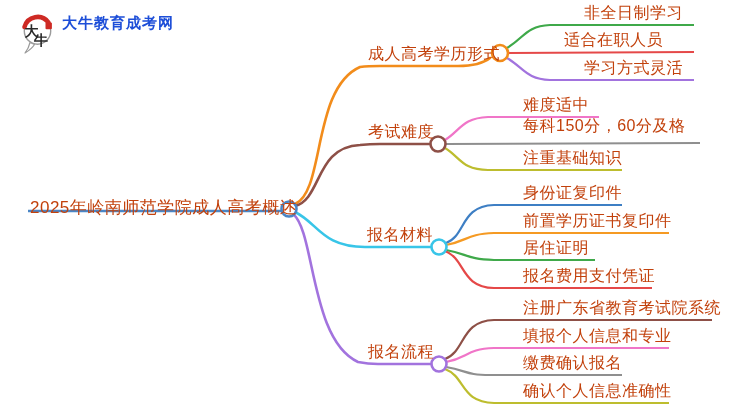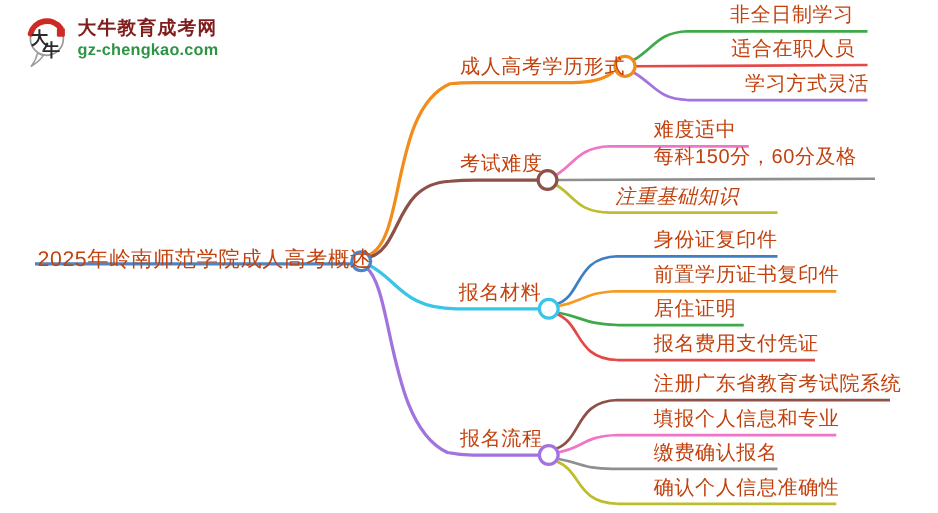--- a/index.html
+++ b/index.html
@@ -8,21 +8,21 @@
     font-family:"Liberation Sans","DejaVu Sans",sans-serif;
   }
   .links{position:absolute;left:0;top:0;}
   .label{
     position:absolute;color:#c2410c;font-size:16px;line-height:20px;
     white-space:nowrap;letter-spacing:0.5px;
   }
   .central{font-size:17px;line-height:22px;letter-spacing:0.5px;}
   .logo{position:absolute;left:21px;top:13px;display:flex;align-items:flex-start;}
   .logo-text{margin-left:5px;}
-  .logo-title{color:#7f1d1d;font-size:15px;font-weight:bold;letter-spacing:1px;line-height:19px;}
+  .logo-title{color:#1d4ed8;font-size:15px;font-weight:bold;letter-spacing:1px;line-height:19px;}
   .logo-sub{color:#2d9444;font-size:13px;font-weight:bold;letter-spacing:0.2px;line-height:15px;}
 </style>
 </head>
 <body>
 
 <div class="stage">
 
   <svg class="links" width="750" height="410" viewBox="0 0 750 410">
 
     <path d="M 28 211 L 281 211" fill="none" stroke-width="2.6" stroke="#4a86c6"></path>
@@ -61,38 +61,37 @@
     <svg width="36" height="44" viewBox="0 0 36 44">
       <circle cx="16.5" cy="18" r="13.2" fill="#ffffff" stroke="#9b9b9b" stroke-width="1.4"></circle>
       <path d="M 9 29.5 C 8 34 6 37.5 4 40 C 9 37 12 34 13.5 31.5 Z" fill="#ffffff" stroke="#9b9b9b" stroke-width="1.2" stroke-linejoin="round"></path>
       <path d="M 3.5 14 A 13.5 13.5 0 0 1 27.5 9.5" fill="none" stroke="#ce2a24" stroke-width="4.6" stroke-linecap="round"></path>
       <rect x="24.5" y="9.5" width="6.4" height="6.8" rx="1" fill="#ce2a24"></rect>
       <text x="3.5" y="22.5" font-size="14" font-weight="bold" fill="#2a2a2a">大</text>
       <text x="13" y="31.5" font-size="14" font-weight="bold" fill="#2a2a2a">牛</text>
     </svg>
     <div class="logo-text">
       <div class="logo-title">大牛教育成考网</div>
-      <div class="logo-sub">gz-chengkao.com</div>
     </div>
   </div>
 
   <div class="label central" style="left:30px;top:186px;margin-top:11px;">2025年岭南师范学院成人高考概述</div>
 
   <div class="label" style="left:368px;top:44px;">成人高考学历形式</div>
   <div class="label" style="left:368px;top:122px;">考试难度</div>
   <div class="label" style="left:367px;top:225px;">报名材料</div>
   <div class="label" style="left:368px;top:342px;">报名流程</div>
 
   <div class="label" style="left:584px;top:3px;">非全日制学习</div>
-  <div class="label" style="left:585px;top:30px;">适合在职人员</div>
-  <div class="label" style="left:584px;top:58px;margin-left:12px;">学习方式灵活</div>
+  <div class="label" style="left:564px;top:30px;">适合在职人员</div>
+  <div class="label" style="left:584px;top:58px;">学习方式灵活</div>
 
   <div class="label" style="left:523px;top:95px;text-align:right;">难度适中</div>
   <div class="label" style="left:523px;top:116px;">每科150分，60分及格</div>
-  <div class="label" style="left:492px;top:148px;font-style:italic;">注重基础知识</div>
+  <div class="label" style="left:523px;top:148px;">注重基础知识</div>
 
   <div class="label" style="left:523px;top:183px;">身份证复印件</div>
   <div class="label" style="left:523px;top:211px;">前置学历证书复印件</div>
   <div class="label" style="left:523px;top:238px;">居住证明</div>
   <div class="label" style="left:523px;top:266px;">报名费用支付凭证</div>
 
   <div class="label" style="left:523px;top:298px;">注册广东省教育考试院系统</div>
   <div class="label" style="left:523px;top:326px;">填报个人信息和专业</div>
   <div class="label" style="left:523px;top:353px;">缴费确认报名</div>
   <div class="label" style="left:523px;top:381px;">确认个人信息准确性</div>

